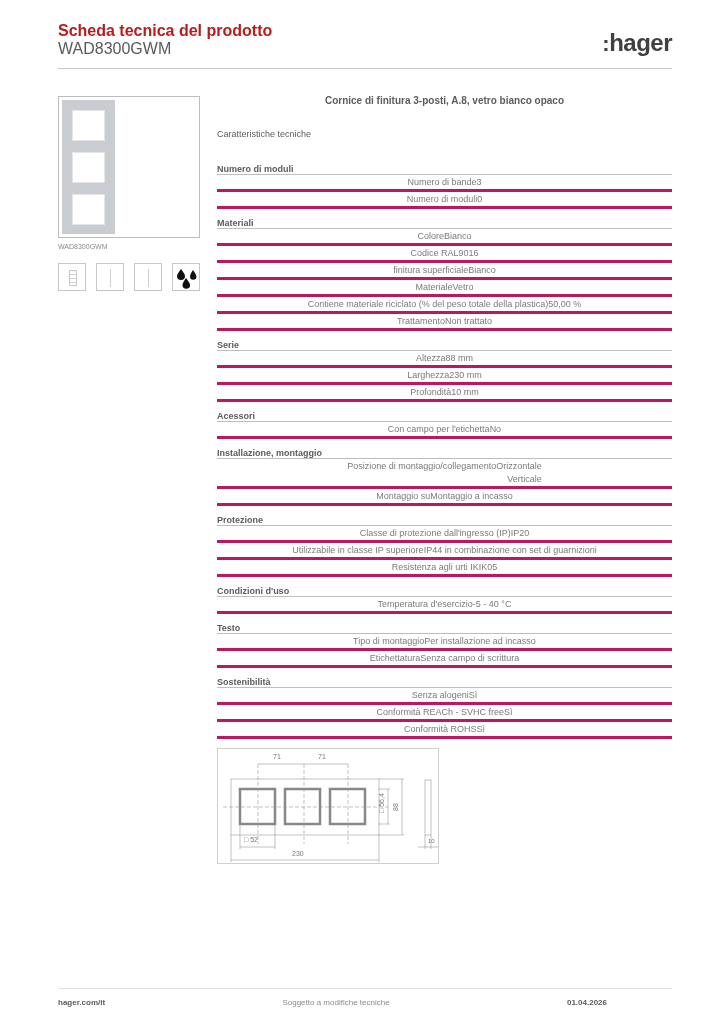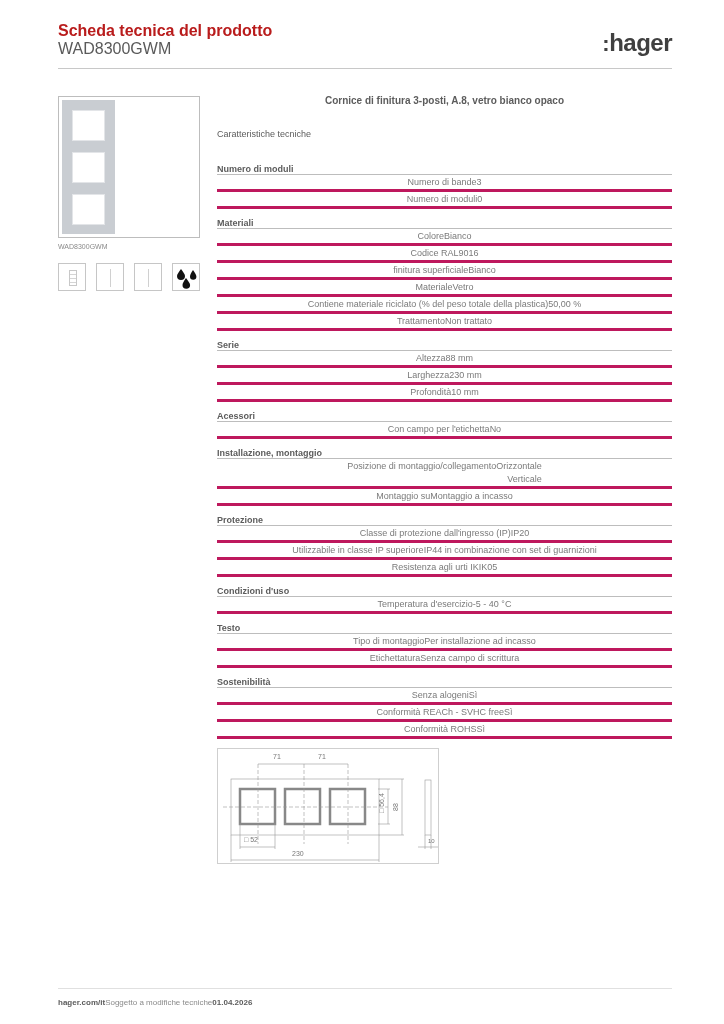--- a/index.html
+++ b/index.html
@@ -32,21 +32,21 @@
     .section { margin-top: 8px; }
     .section-title { font-size: 9px; font-weight: bold; color: #5c5c5c; height: 12px; line-height: 12px; border-bottom: 1px solid #bdbdbd; }
     .row { display: flex; justify-content: center; font-size: 9px; color: #7a7a7a; line-height: 13px; padding-top: 1px; border-bottom: 3px solid #be185d; }
     .row .val { text-align: right; white-space: pre-line; }
 
     .illus-title { font-size: 9px; font-weight: bold; color: #5c5c5c; margin-top: 20px; }
     .drawing { position: absolute; left: 217px; top: 748px; width: 222px; height: 116px; border: 1px solid #cfcfcf; background: #fff; }
     .drawing svg { position: absolute; left: 0; top: 0; }
 
     .footer-rule { position: absolute; left: 58px; top: 988px; width: 614px; height: 1px; background: #e0e0e0; }
-    .footer { position: absolute; left: 58px; top: 998px; width: 549px; font-size: 8px; display: flex; justify-content: flex-start; }
+    .footer { position: absolute; left: 58px; top: 998px; width: 549px; font-size: 8px; display: flex; justify-content: space-between; }
     .footer .left { font-weight: bold; color: #5c5c5c; }
     .footer .center { color: #8a8a8a; }
     .footer .right { font-weight: bold; color: #5c5c5c; }
   </style>
 </head>
 <body>
 
 <div class="header">
   <div class="header-title">Scheda tecnica del prodotto</div>
   <div class="header-code">WAD8300GWM</div>

